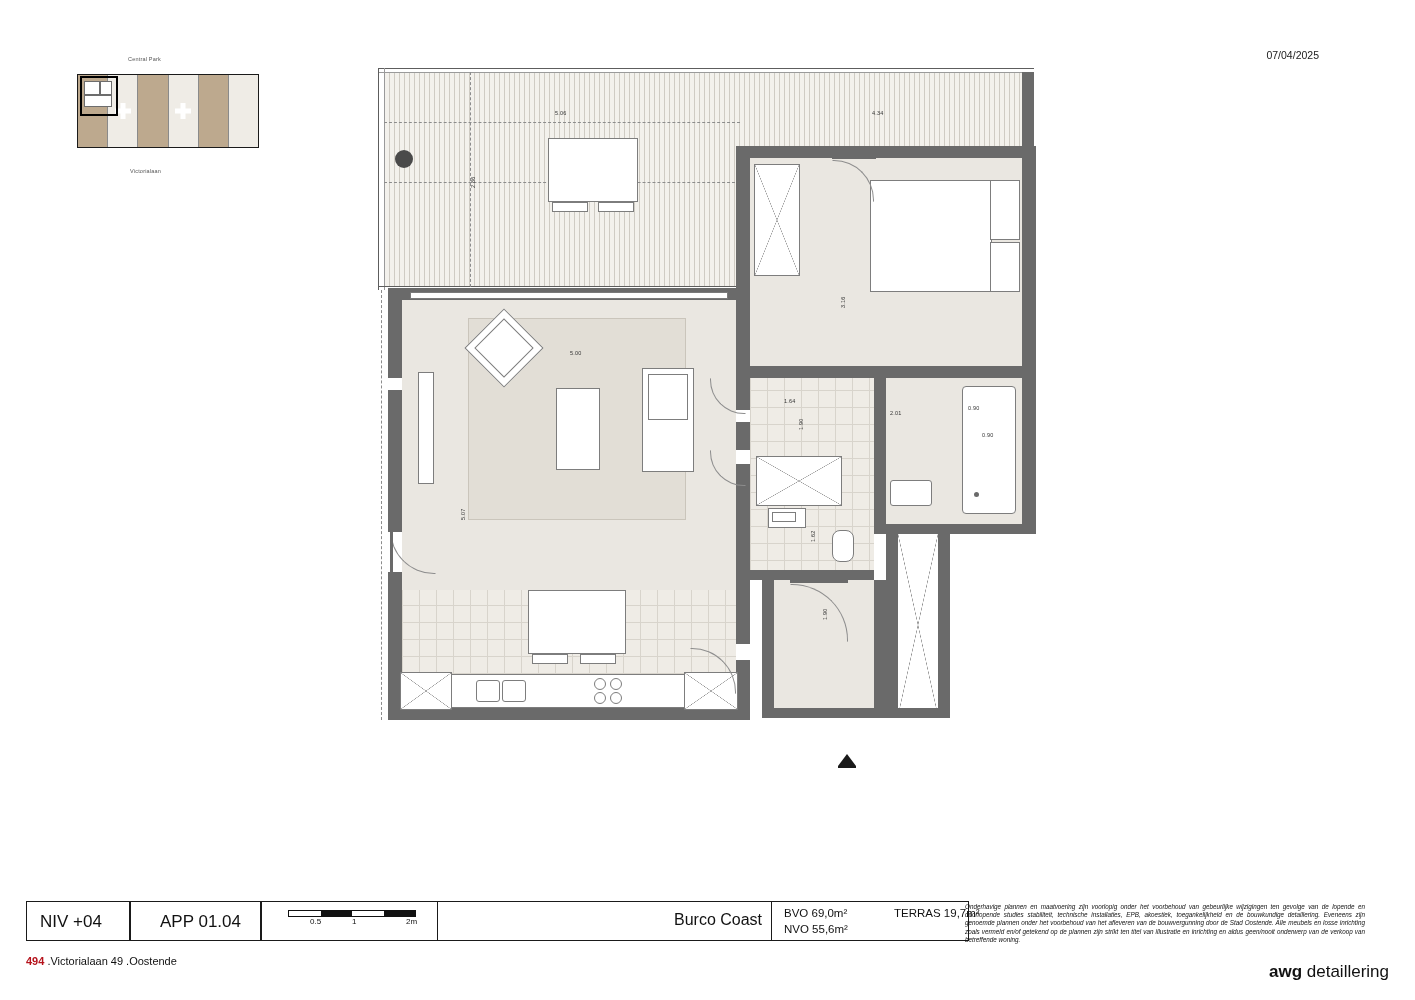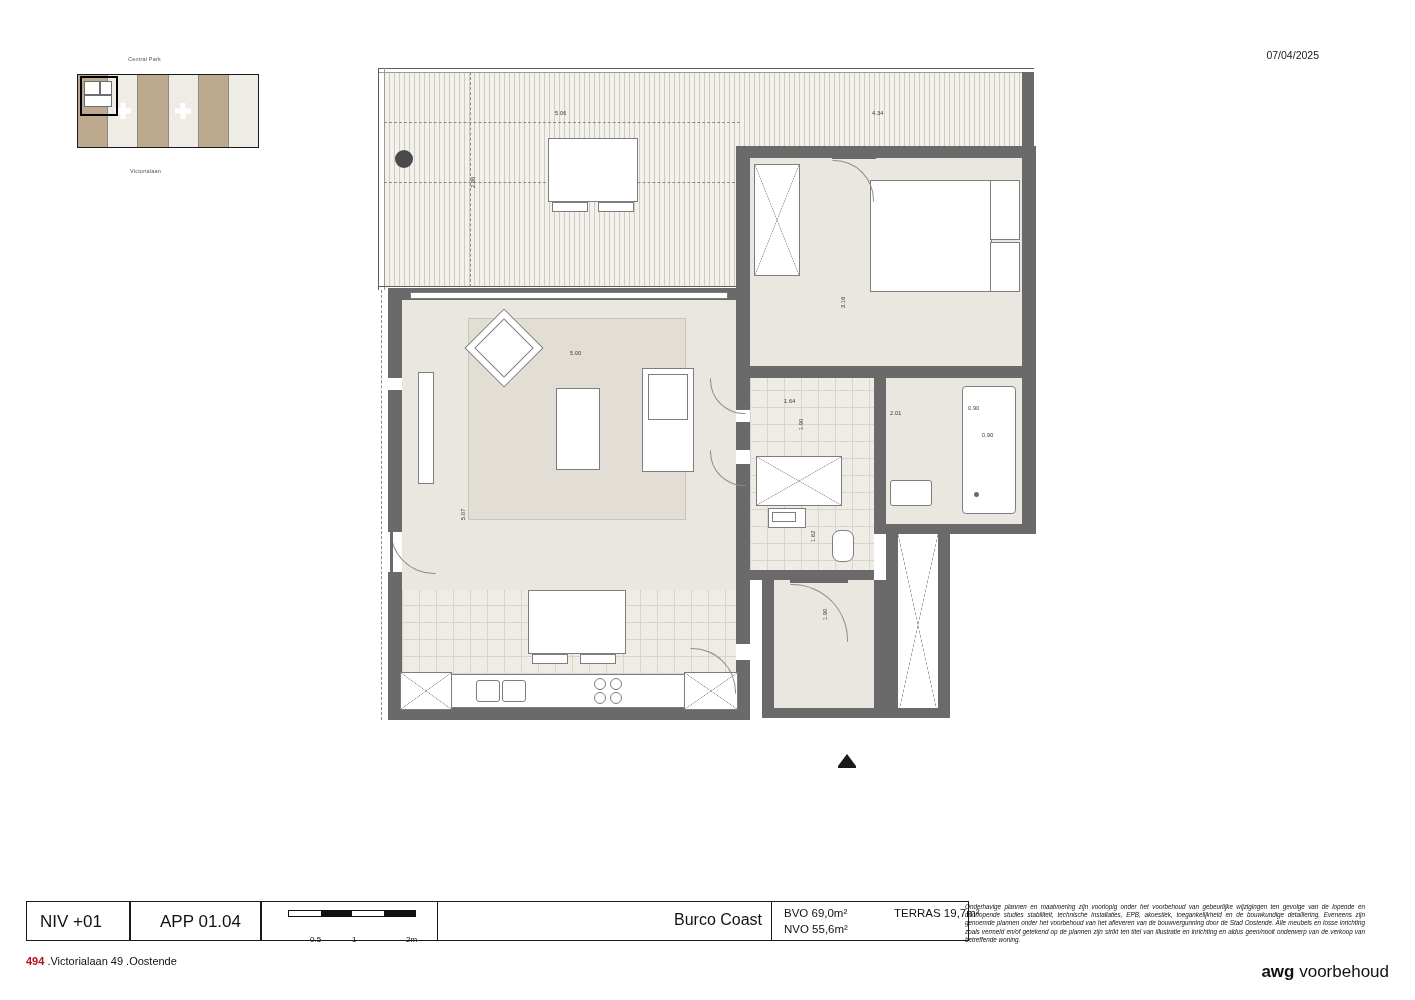--- a/index.html
+++ b/index.html
@@ -86,21 +86,21 @@
   .tb-text{position:absolute;font-size:17px;color:#111;}
   .tb-niv{left:0;top:0;width:104px;height:40px;}
   .tb-app{left:104px;top:0;width:131px;height:40px;}
   .tb-scale{left:235px;top:0;width:177px;height:40px;}
   .tb-mid{left:412px;top:0;width:333px;height:40px;border-left:none;border-right:none;}
   .tb-area{left:745px;top:0;width:198px;height:40px;}
   .scale-bar{position:absolute;left:262px;top:9px;width:128px;height:7px;display:flex;border:1px solid #111;box-sizing:border-box;}
   .scale-bar div{flex:1;}
   .sb-w{background:#fff;}
   .sb-b{background:#111;}
-  .scale-lbls{position:absolute;left:248px;top:34px;width:160px;height:12px;font-size:8px;color:#111;}
+  .scale-lbls{position:absolute;left:248px;top:16px;width:160px;height:12px;font-size:8px;color:#111;}
   .scale-lbls span{position:absolute;}
   .areas{position:absolute;left:758px;top:4px;font-size:11.5px;color:#111;line-height:16px;}
   .areas .right{position:absolute;left:110px;top:0;white-space:nowrap;}
   .proj-name{position:absolute;left:648px;top:10px;font-size:16px;color:#111;}
   .disclaimer{
     position:absolute;left:965px;top:903px;width:400px;
     font-size:6.3px;line-height:8.2px;color:#111;font-style:italic;text-align:justify;
   }
   .footer-addr{position:absolute;left:26px;top:955px;font-size:11px;color:#111;}
   .footer-addr b{color:#b5121b;}
@@ -270,21 +270,21 @@
     <div class="bar"></div>
   </div>
 
   <div class="titleblock">
     <div class="tb-box tb-niv"></div>
     <div class="tb-box tb-app"></div>
     <div class="tb-box tb-scale"></div>
     <div class="tb-box tb-mid"></div>
     <div class="tb-box tb-area"></div>
 
-    <div class="tb-text" style="left:14px;top:11px;">NIV +01</div>
+    <div class="tb-text" style="left:14px;top:11px;">NIV +04</div>
     <div class="tb-text" style="left:134px;top:11px;">APP 01.04</div>
 
     <div class="scale-bar">
       <div class="sb-w"></div>
       <div class="sb-b"></div>
       <div class="sb-w"></div>
       <div class="sb-b"></div>
     </div>
     <div class="scale-lbls">
       <span style="left:36px;">0.5</span>
@@ -302,16 +302,16 @@
   </div>
 
   <div class="disclaimer">Onderhavige plannen en maatvoering zijn voorlopig onder het voorbehoud van gebeurlijke wijzigingen ten gevolge van de lopende en doorlopende studies stabiliteit, technische installaties, EPB, akoestiek, toegankelijkheid en de bouwkundige detaillering. Eveneens zijn genoemde plannen onder het voorbehoud van het afleveren van de bouwvergunning door de Stad Oostende. Alle meubels en losse inrichting zoals vermeld en/of getekend op de plannen zijn strikt ten titel van illustratie en inrichting en aldus geen/nooit onderwerp van de verkoop van betreffende woning.</div>
 
   <div class="footer-addr">
     <b>494</b>
     <span>.Victorialaan 49 .Oostende</span>
   </div>
 
   <div class="logo">
-    <b>awg</b><span> voorbehoud</span>
+    <b>awg</b><span> detaillering</span>
   </div>
 
 </div>
 
 </body></html>

